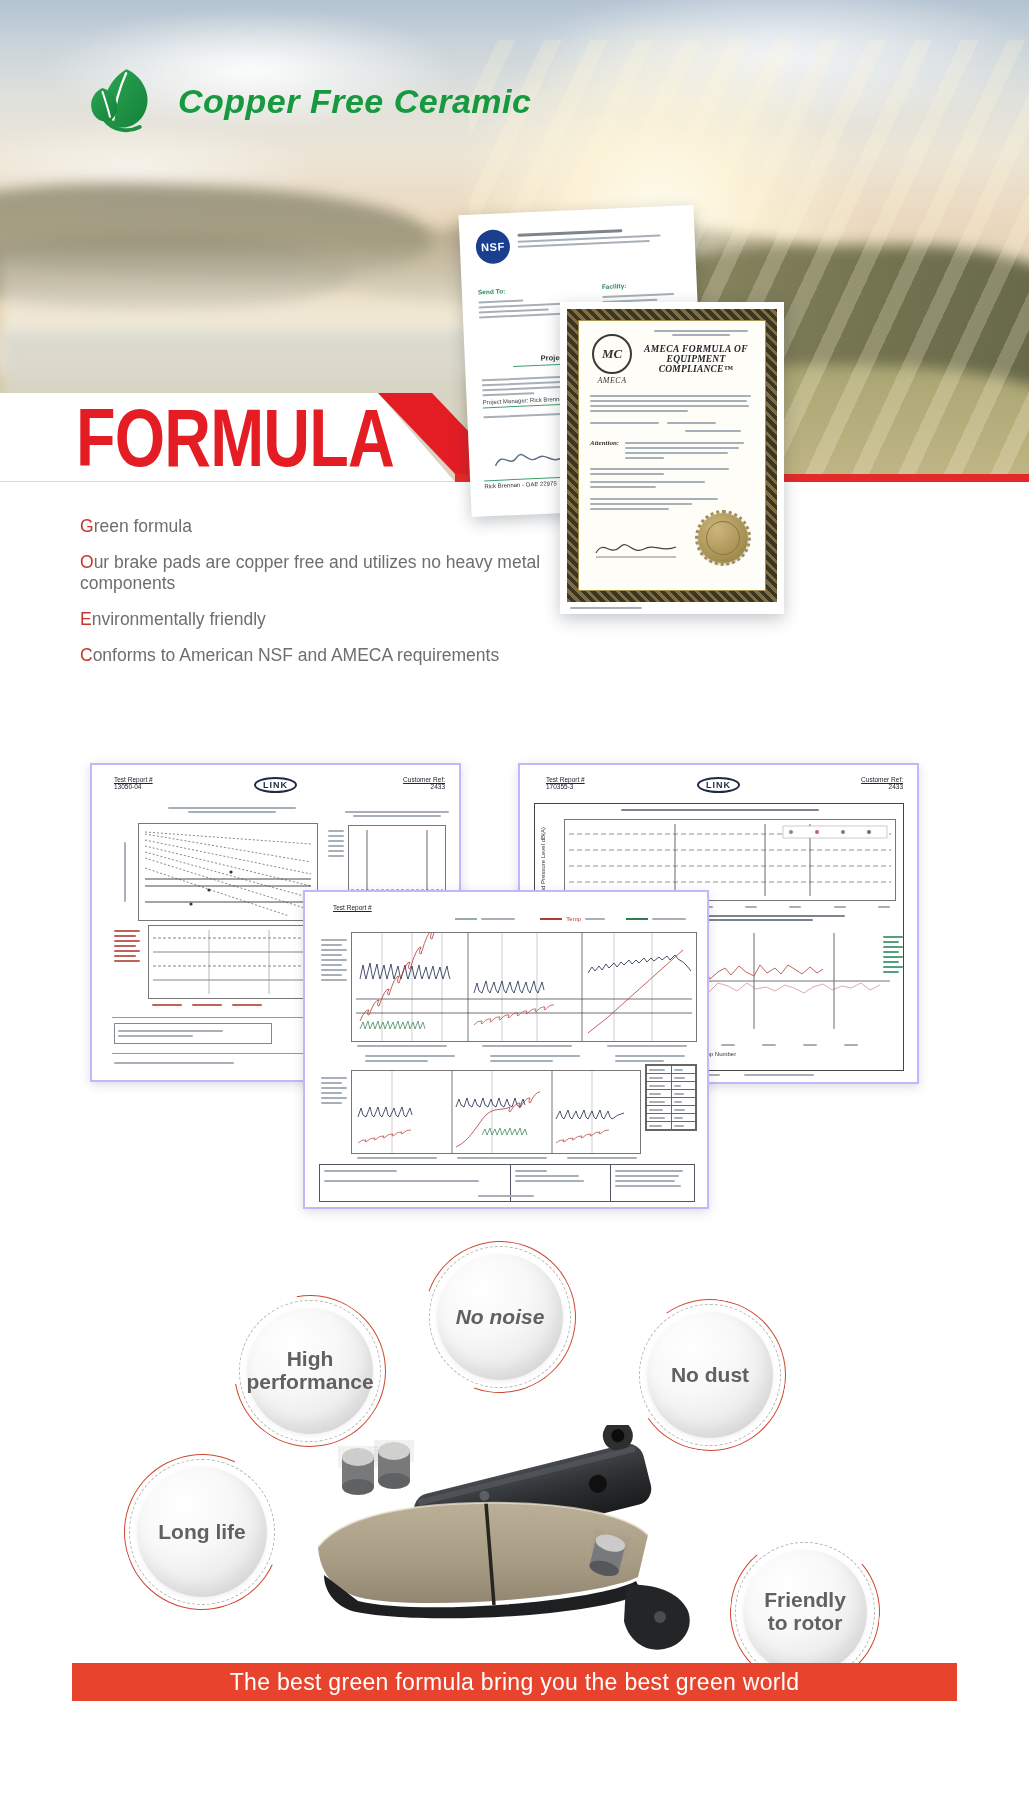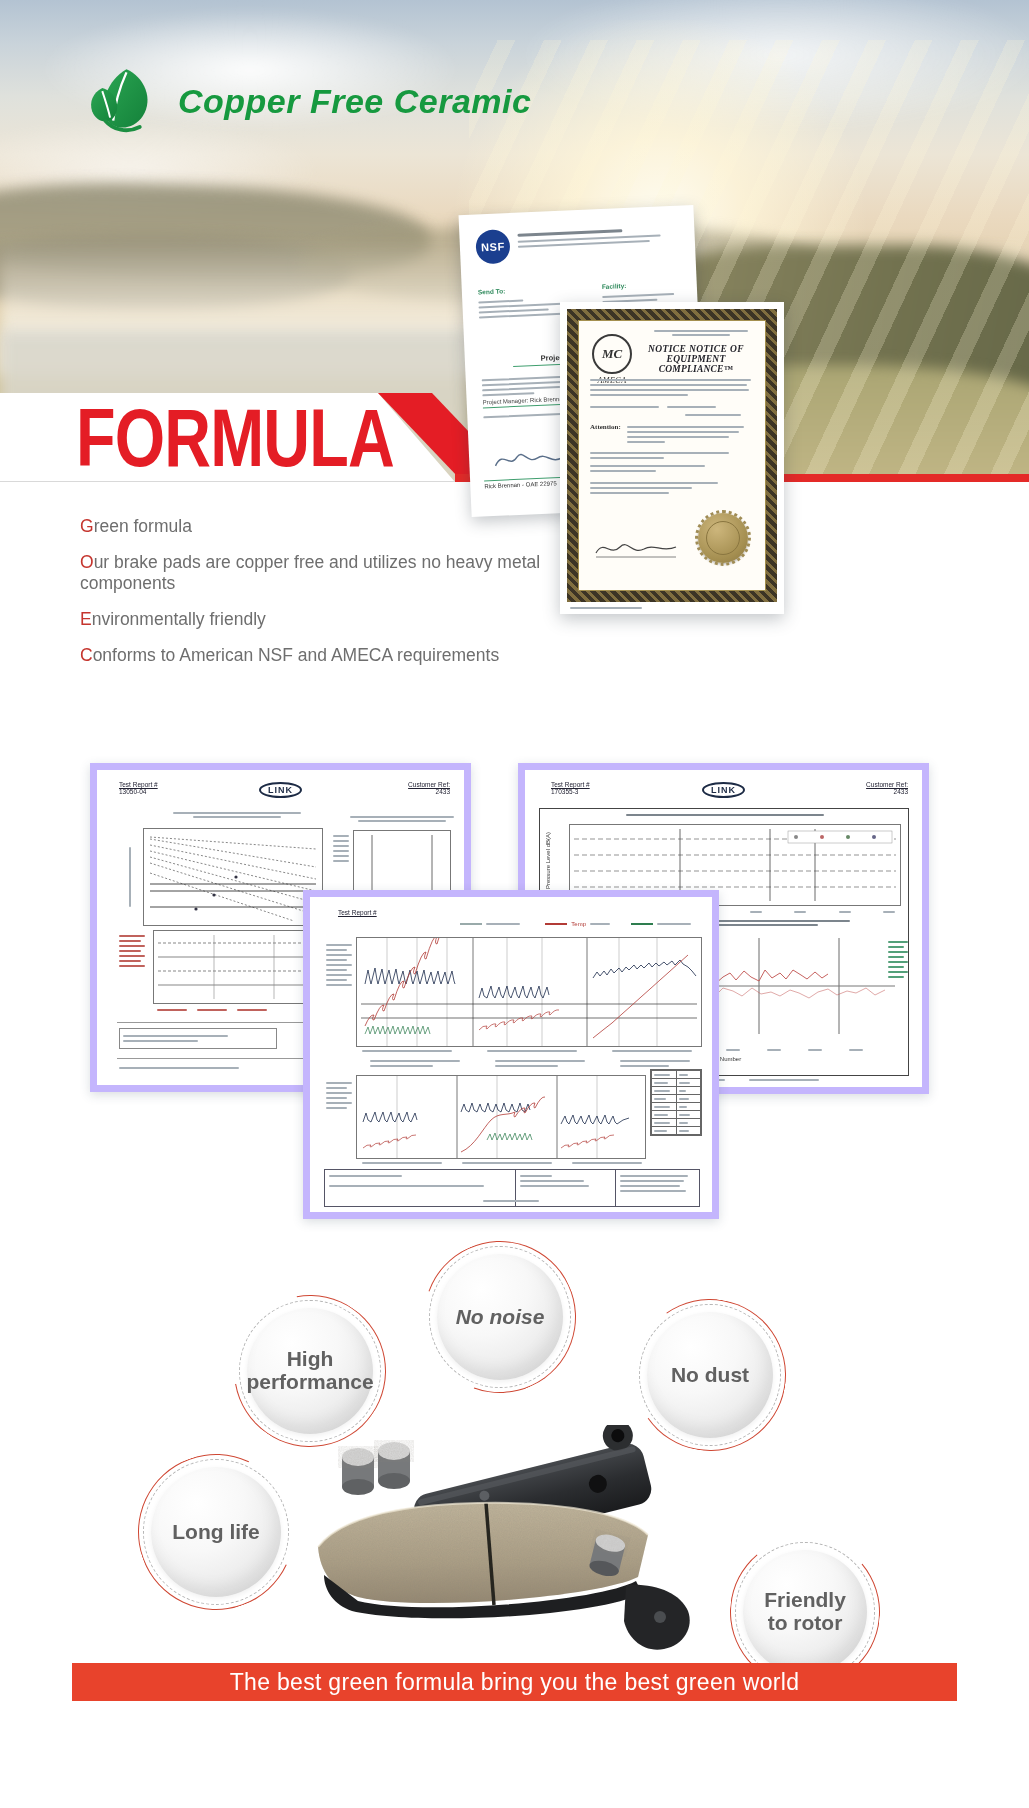--- a/index.html
+++ b/index.html
@@ -56,29 +56,29 @@
             mask:linear-gradient(#000,#000) content-box, linear-gradient(#000,#000);mask-composite:exclude;
     padding:11px;}
   .ameca-emblem{position:absolute;left:12px;top:14px;width:44px;text-align:center;}
   .ameca-emblem .ring{width:36px;height:36px;margin:0 auto;border:2px solid #3a3a3a;border-radius:50%;
     display:flex;align-items:center;justify-content:center;font-family:"Liberation Serif",serif;font-style:italic;font-weight:700;font-size:13px;color:#333;}
   .ameca-emblem .nm{font-family:"Liberation Serif",serif;font-style:italic;font-size:8px;color:#333;margin-top:2px;letter-spacing:.5px;}
   .ameca-title{position:absolute;left:58px;top:24px;right:10px;text-align:center;
     font-family:"Liberation Serif",serif;font-style:italic;font-weight:700;color:#23232a;}
   .ameca-title .l1{font-size:9.5px;letter-spacing:.4px;}
   .ameca-title .l2{font-size:9.5px;letter-spacing:.2px;}
-  .ameca-body{position:absolute;left:12px;right:12px;top:56px;}
+  .ameca-body{position:absolute;left:12px;right:12px;top:72px;font-style:italic;}
   .ameca-att{font-family:"Liberation Serif",serif;font-size:7px;color:#333;font-weight:700;}
   .seal{position:absolute;right:18px;bottom:28px;width:50px;height:50px;border-radius:50%;
     background:radial-gradient(circle at 38% 32%,#cdb67c,#a58f51 65%,#8a7640);
     box-shadow:0 1px 3px rgba(0,0,0,.35);}
   .seal:before{content:"";position:absolute;inset:-3px;border:3px dotted #a08c55;border-radius:50%;}
   .seal:after{content:"";position:absolute;inset:8px;border:1px solid #8a7640;border-radius:50%;}
   
-  .report{position:absolute;background:#fff;border:7px solid #c4b5fd;box-shadow:0 3px 10px rgba(50,70,90,.18);}
+  .report{position:absolute;background:#fff;border:2px solid #c4b5fd;box-shadow:0 3px 10px rgba(50,70,90,.18);}
   .rp-label{font-size:6.5px;color:#223;text-decoration:underline;}
   .rp-num{font-size:6.5px;color:#223;}
   .linklogo{display:inline-block;border:2px solid #1d2b45;border-radius:50%;padding:1px 7px;
     font-size:9px;font-weight:800;letter-spacing:1px;color:#1d2b45;background:#fff;}
   .microtxt{font-size:6px;color:#333;}
   .chartbox{position:absolute;border:1px solid #777;}
   .vlabel{position:absolute;writing-mode:vertical-rl;transform:rotate(180deg);font-size:6px;color:#333;}
   table.mini{border-collapse:collapse;}
   table.mini td{border:1px solid #666;height:7px;padding:0 2px;}
   
@@ -181,21 +181,21 @@
         <div class="ring">
             <span>MC</span>
           </div>
         <div class="nm">AMECA</div>
       </div>
       <div style="position:absolute;left:70px;top:8px;right:12px;">
         <span class="bl t" style="width:88%;margin:2px auto;"></span>
           <span class="bl t" style="width:55%;margin:2px auto;"></span>
       </div>
       <div class="ameca-title">
-        <div class="l1">NOTICE NOTICE OF</div>
+        <div class="l1">AMECA FORMULA OF</div>
         <div class="l2">EQUIPMENT COMPLIANCE™</div>
       </div>
       <div class="ameca-body">
         <span class="bl t" style="width:98%;"></span>
           <span class="bl t" style="width:96%;"></span>
         <span class="bl t" style="width:97%;"></span>
           <span class="bl t" style="width:60%;"></span>
         <div style="display:flex;gap:8px;margin-top:7px;">
           <span class="bl t" style="width:42%;"></span>
             <span class="bl t" style="width:30%;"></span>
@@ -604,21 +604,21 @@
         <span class="label">No noise</span>
       </div>
   </div>
   <div class="feature" style="left:647px;top:1312px;width:126px;height:126px;">
     <div class="ring-d"></div>
       <div class="ring-r" style="transform:rotate(10deg);"></div>
     <div class="ball">
         <span class="label">No dust</span>
       </div>
   </div>
-  <div class="feature" style="left:151px;top:1467px;width:130px;height:130px;">
+  <div class="feature" style="left:137px;top:1467px;width:130px;height:130px;">
     <div class="ring-d"></div>
       <div class="ring-r" style="transform:rotate(160deg);"></div>
     <div class="ball">
         <span class="label">Long life</span>
       </div>
   </div>
   <div class="feature" style="left:743px;top:1550px;width:124px;height:124px;text-decoration:underline;">
     <div class="ring-d"></div>
       <div class="ring-r" style="transform:rotate(95deg);"></div>
     <div class="ball">

